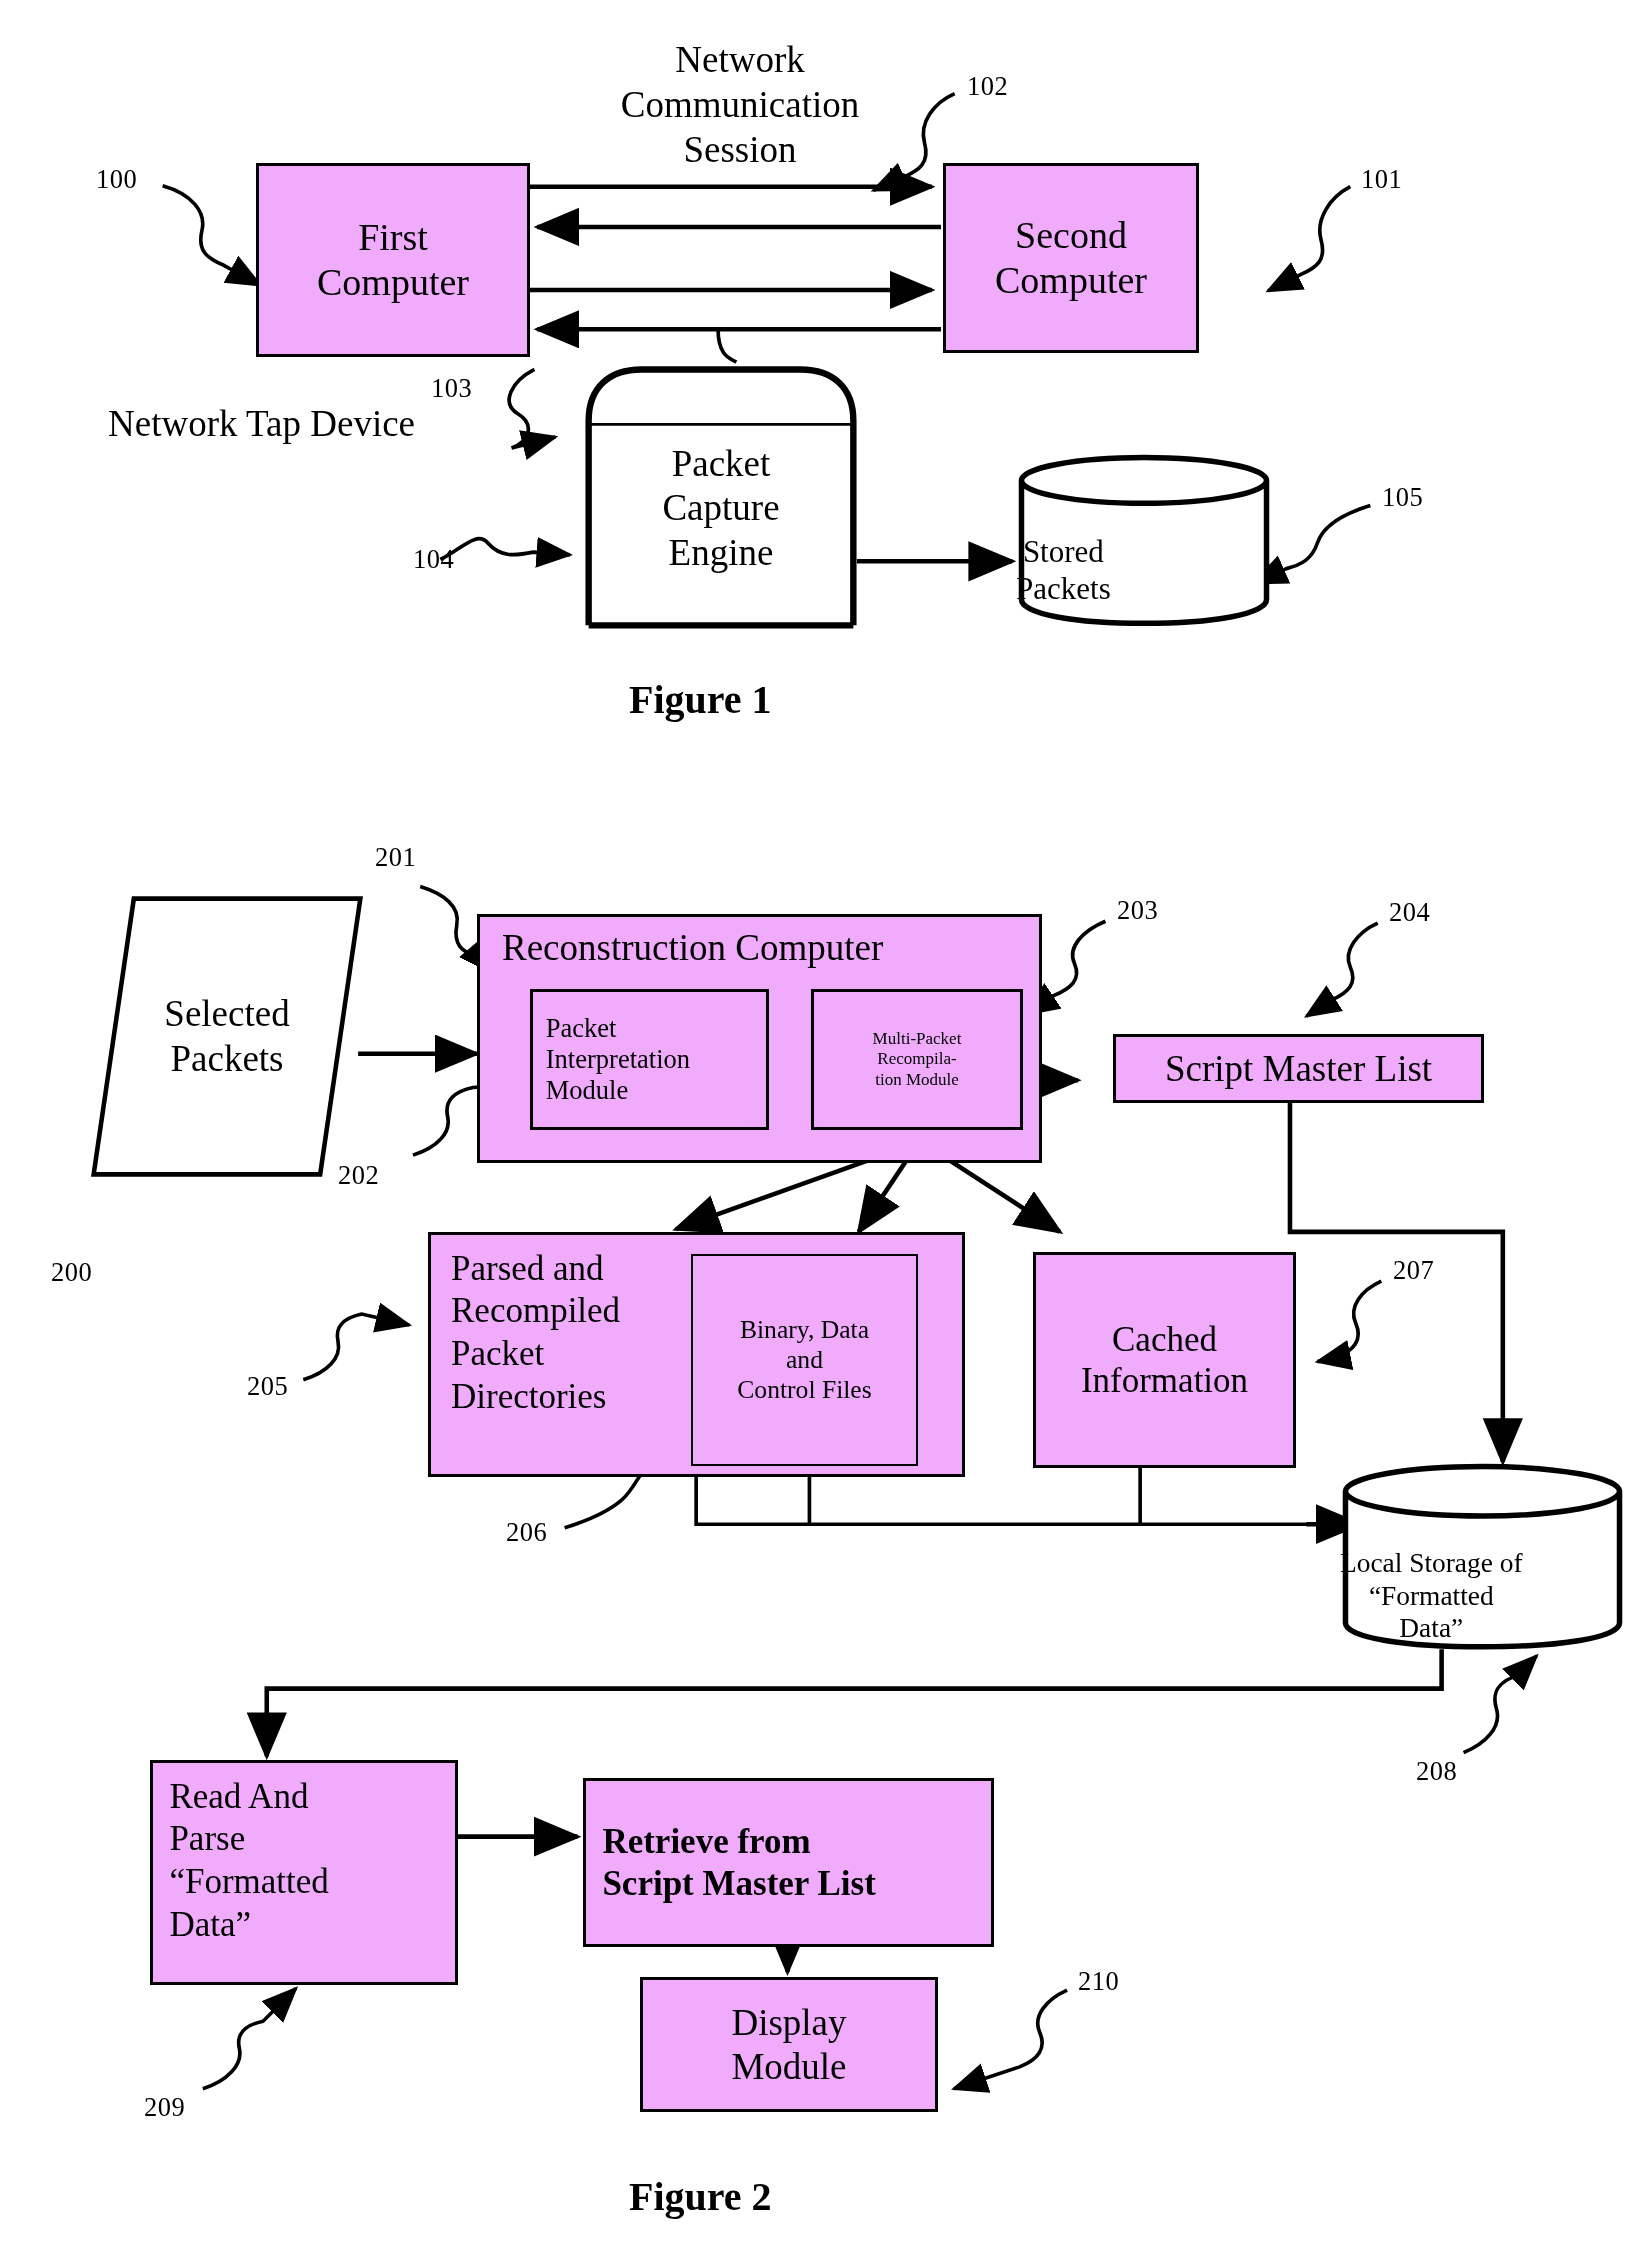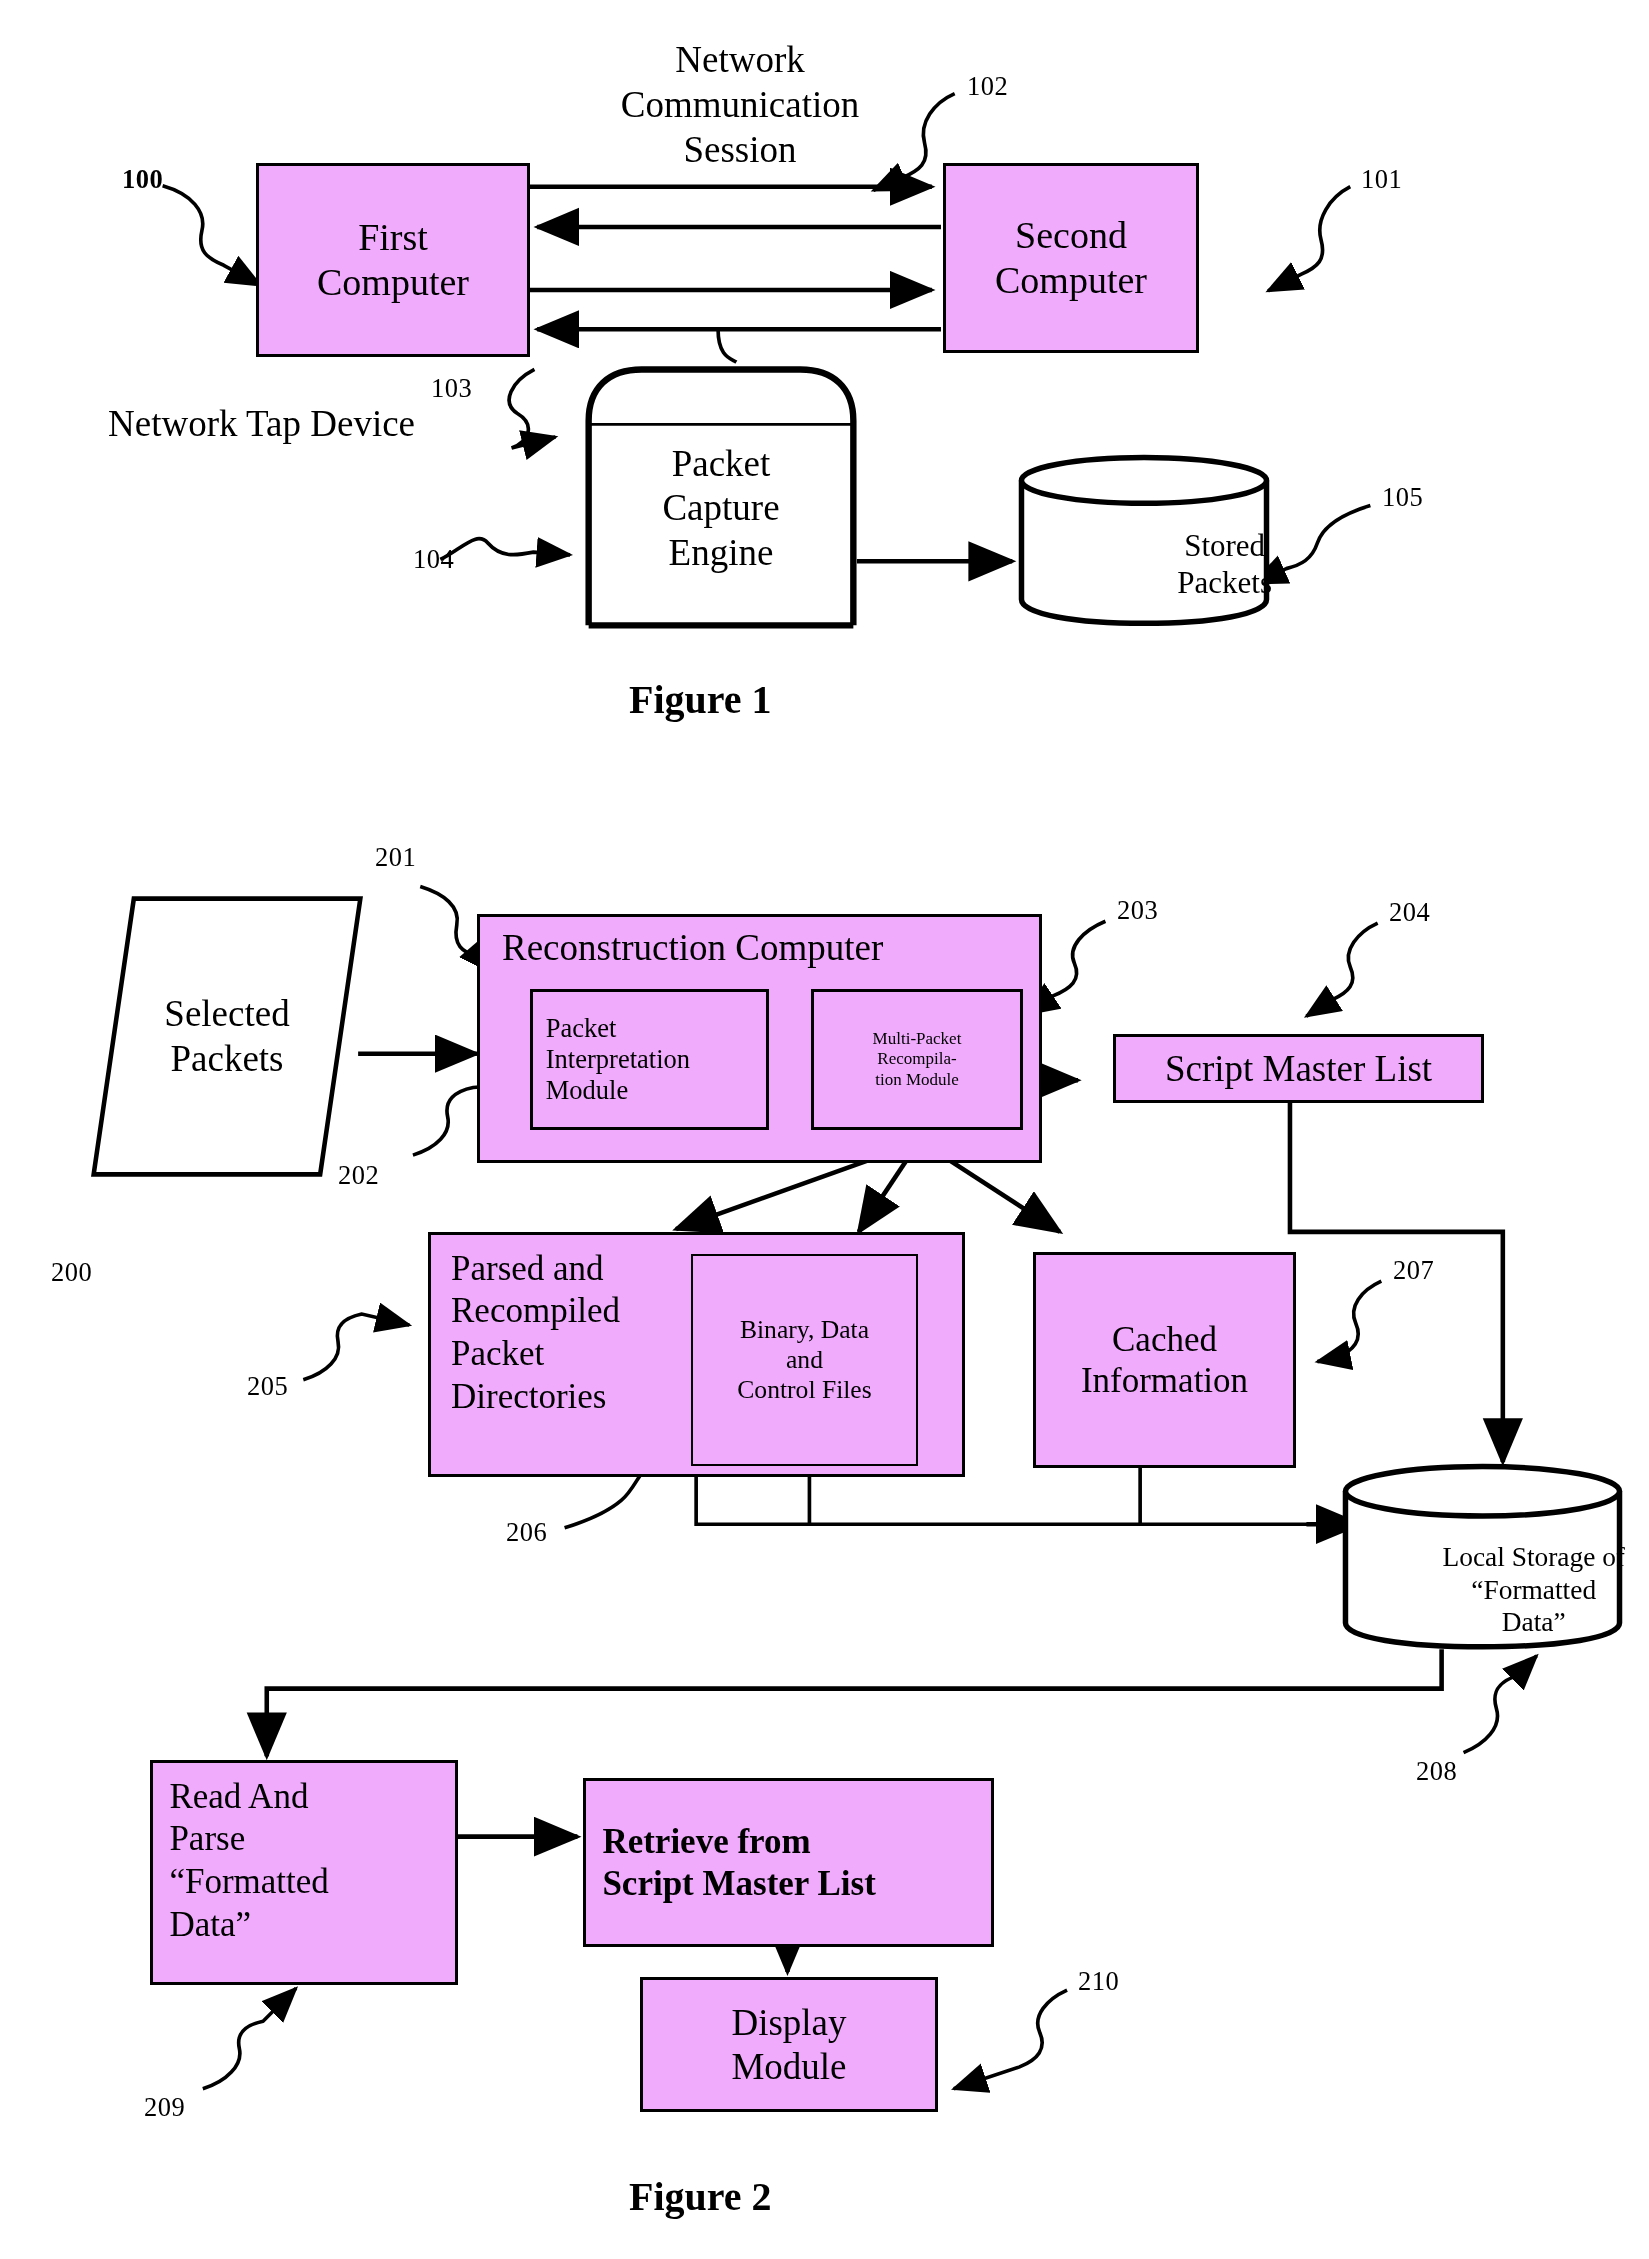--- a/index.html
+++ b/index.html
@@ -59,22 +59,22 @@
     position:absolute;left:0;top:0;width:100%;height:100%;
   }
   .parallelogram .pg-text{position:relative;z-index:2;}
 
   
   .cyl{
     position:absolute;
   }
   .cyl .cyl-svg{position:absolute;left:0;top:0;width:100%;height:100%;}
   .cyl .cyl-text{
-    position:absolute;left:0;top:0;width:100%;height:100%;
-    display:flex;align-items:center;justify-content:flex-end;
+    position:absolute;left:0;top:6px;width:100%;height:100%;
+    display:flex;align-items:center;justify-content:flex-start;
     text-align:center;line-height:1.2;
     z-index:2;
   }
 
   
   .tap{position:absolute;}
   .tap .tap-svg{position:absolute;left:0;top:0;width:100%;height:100%;}
   .tap .tap-text{
     position:absolute;left:0;top:0;width:100%;height:100%;
     display:flex;align-items:center;justify-content:center;
@@ -217,21 +217,21 @@
 Packets</span>
     </div>
   </div>
 
   <div class="plain-label" style="left:594px;top:37px;width:292px;text-align:center;font-size:37px;line-height:1.22;white-space:pre-line;">Network
 Communication
 Session</div>
 
   <div class="plain-label" style="left:108px;top:402px;font-size:37px;">Network Tap Device</div>
 
-  <div class="ref" style="left:122px;top:164px;font-weight:bold;">100</div>
+  <div class="ref" style="left:96px;top:164px;">100</div>
   <div class="ref" style="left:1361px;top:164px;">101</div>
   <div class="ref" style="left:967px;top:71px;">102</div>
   <div class="ref" style="left:431px;top:373px;">103</div>
   <div class="ref" style="left:413px;top:544px;">104</div>
   <div class="ref" style="left:1382px;top:482px;">105</div>
 
   <div class="figcaption" style="left:629px;top:676px;">Figure 1</div>
 
   <div class="parallelogram" style="left:90px;top:895px;width:274px;height:283px;font-size:37px;">
     <svg class="pg-skin" viewBox="0 0 300 310" preserveAspectRatio="none">

